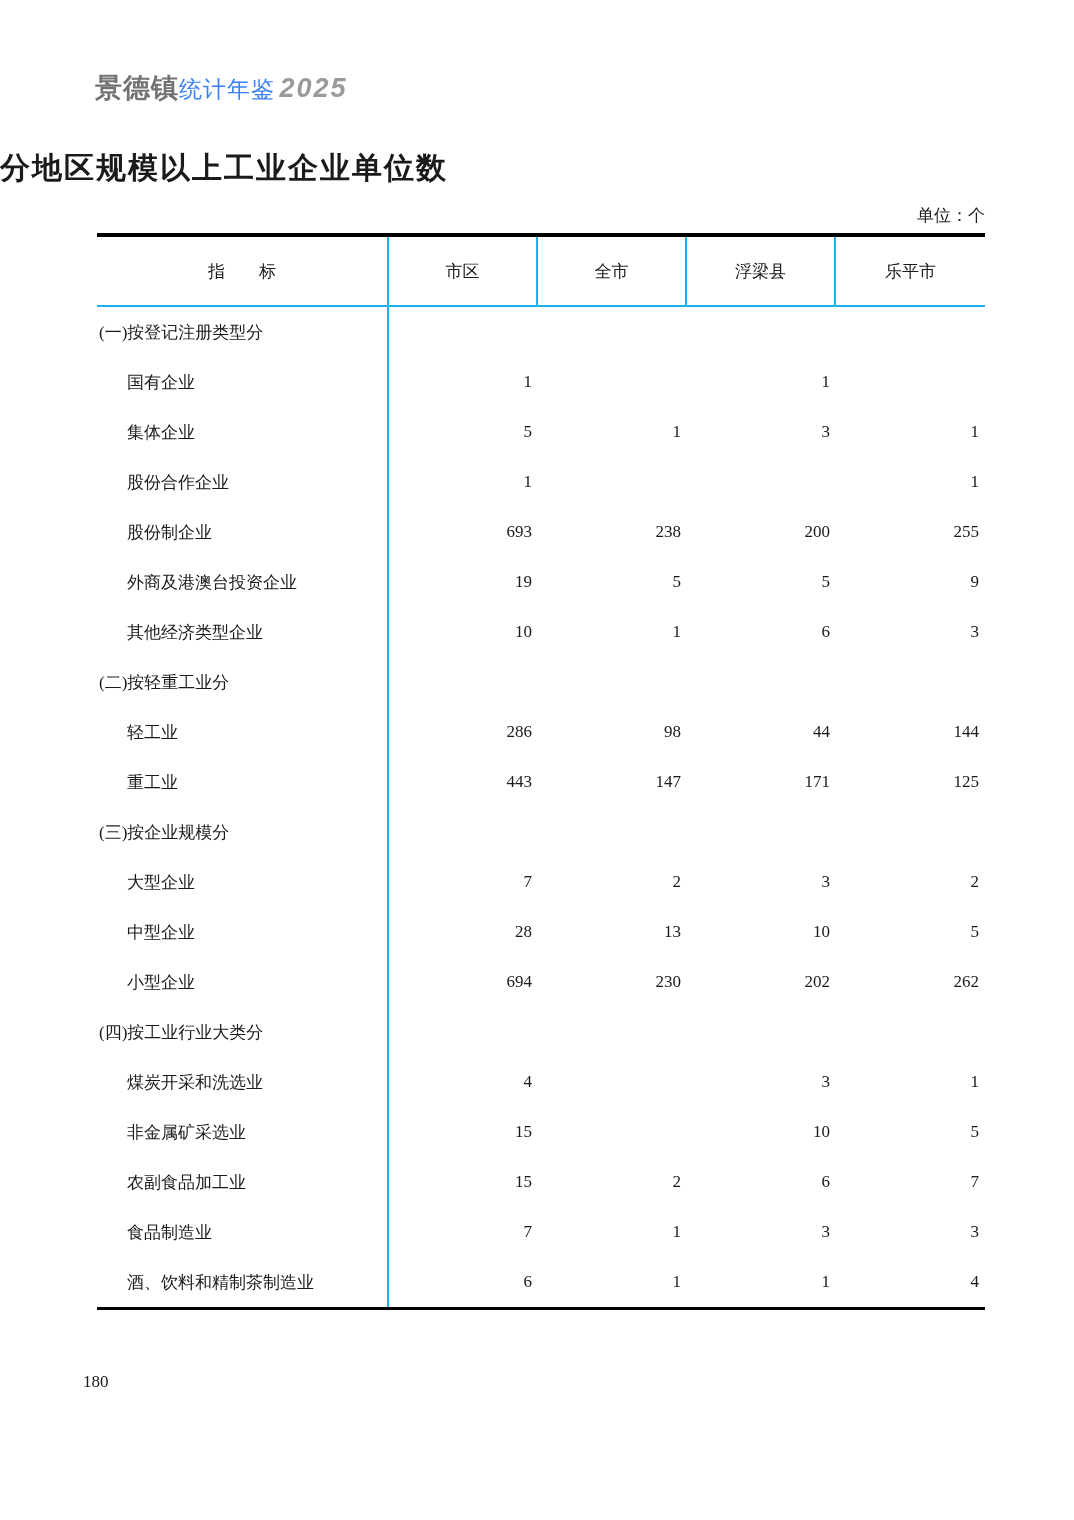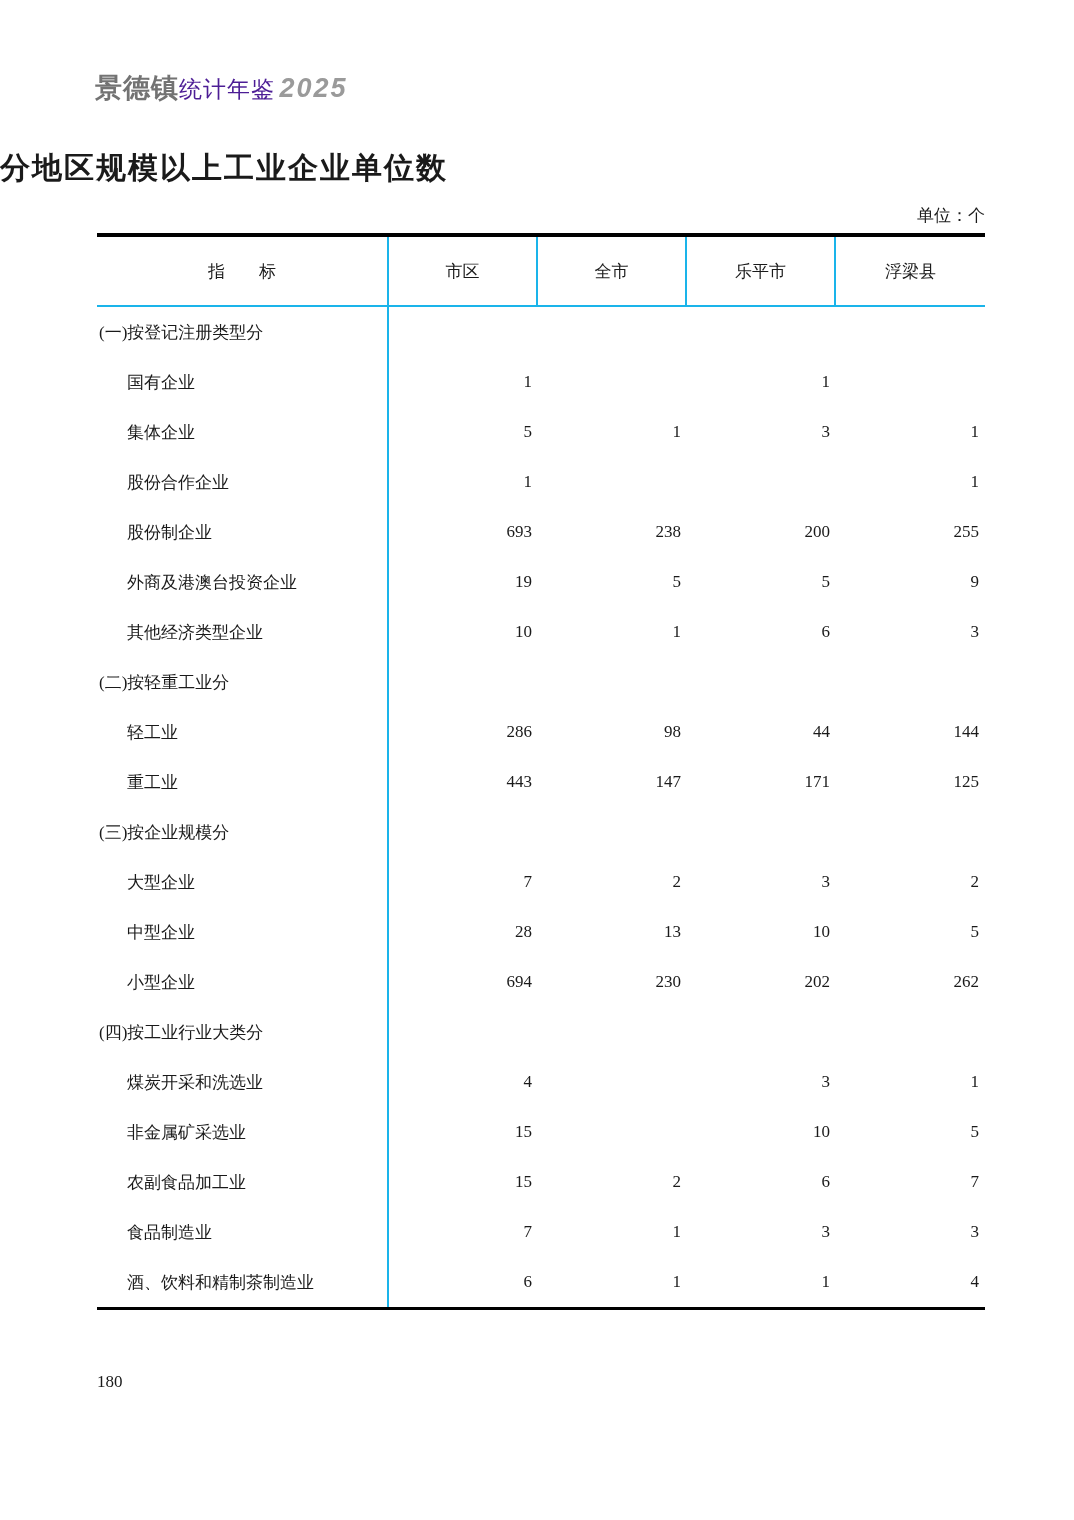--- a/index.html
+++ b/index.html
@@ -18,21 +18,21 @@
   
   .logo {
     position: absolute;
     left: 95px;
     top: 72px;
     font-family: "Liberation Sans", "DejaVu Sans", sans-serif;
     white-space: nowrap;
     line-height: 32px;
   }
   .logo .logo-main   { font-size: 27px; font-weight: 700; color: #737373; letter-spacing: 1px; }
-  .logo .logo-sub    { font-size: 23px; font-weight: 500; color: #4c1d95; letter-spacing: 1px; }
+  .logo .logo-sub    { font-size: 23px; font-weight: 500; color: #3b82f6; letter-spacing: 1px; }
   .logo .logo-year   { font-size: 27px; font-weight: 700; font-style: italic; color: #9a9a9a; letter-spacing: 2px; margin-top: 48px; }
 
   
   .doc-title {
     position: absolute;
     top: 148px;
     left: 0;
     width: 100%;
     text-align: left;
     font-size: 30px;
@@ -78,21 +78,21 @@
   .thead-row { border-bottom: 2px solid var(--accent); }
 
   
   .tbody-row .cell.label { border-right: 2px solid var(--accent); padding-left: 2px; }
   .tbody-row .cell.label.indent { padding-left: 30px; }
   .tbody-row .cell.num { justify-content: flex-end; padding-right: 6px; }
 
   
   .page-number {
     position: absolute;
-    left: 97px;
+    left: 83px;
     top: 1372px;
     font-size: 17px;
   }
 </style>
 </head>
 <body>
 
 <div class="page">
 
   <div class="logo">
@@ -101,22 +101,22 @@
 
   <div class="doc-title">分地区规模以上工业企业单位数</div>
 
   <div class="unit-label">单位：个</div>
 
   <div class="stat-table">
     <div class="trow thead-row">
       <div class="cell">指　　标</div>
       <div class="cell">市区</div>
       <div class="cell">全市</div>
+      <div class="cell">浮梁县</div>
       <div class="cell">乐平市</div>
-      <div class="cell">浮梁县</div>
     </div>
     <div id="table-body">
 
   <div class="trow tbody-row">
     <div class="cell label">(一)按登记注册类型分</div>
     <div class="cell num"></div>
     <div class="cell num"></div>
     <div class="cell num"></div>
     <div class="cell num"></div>
   </div>

